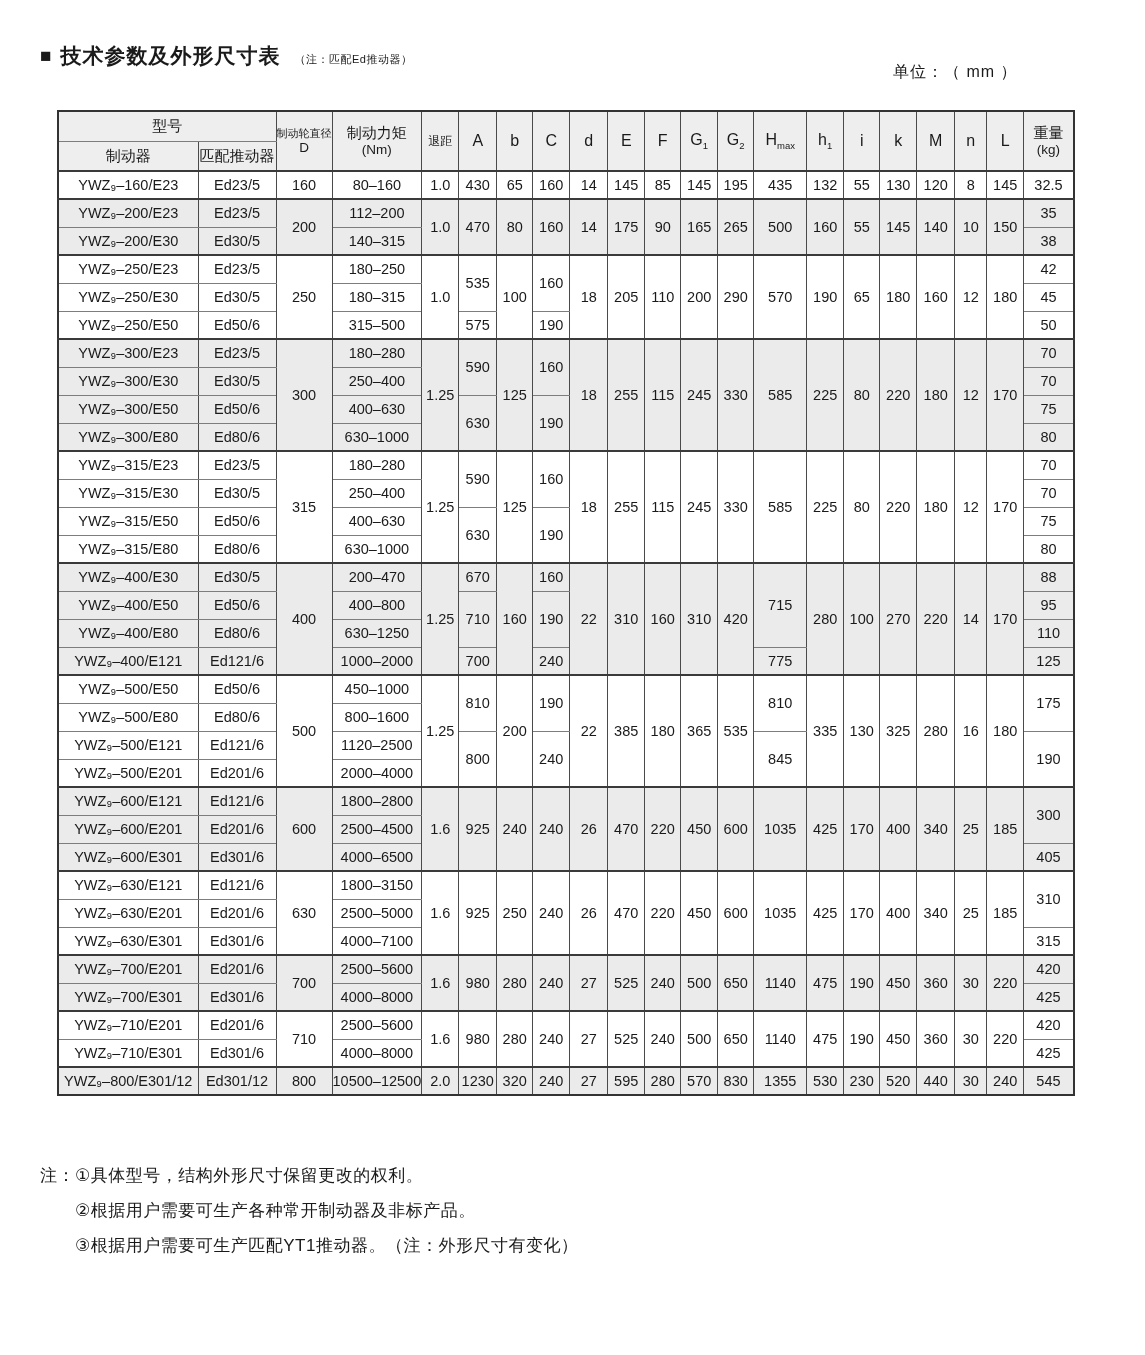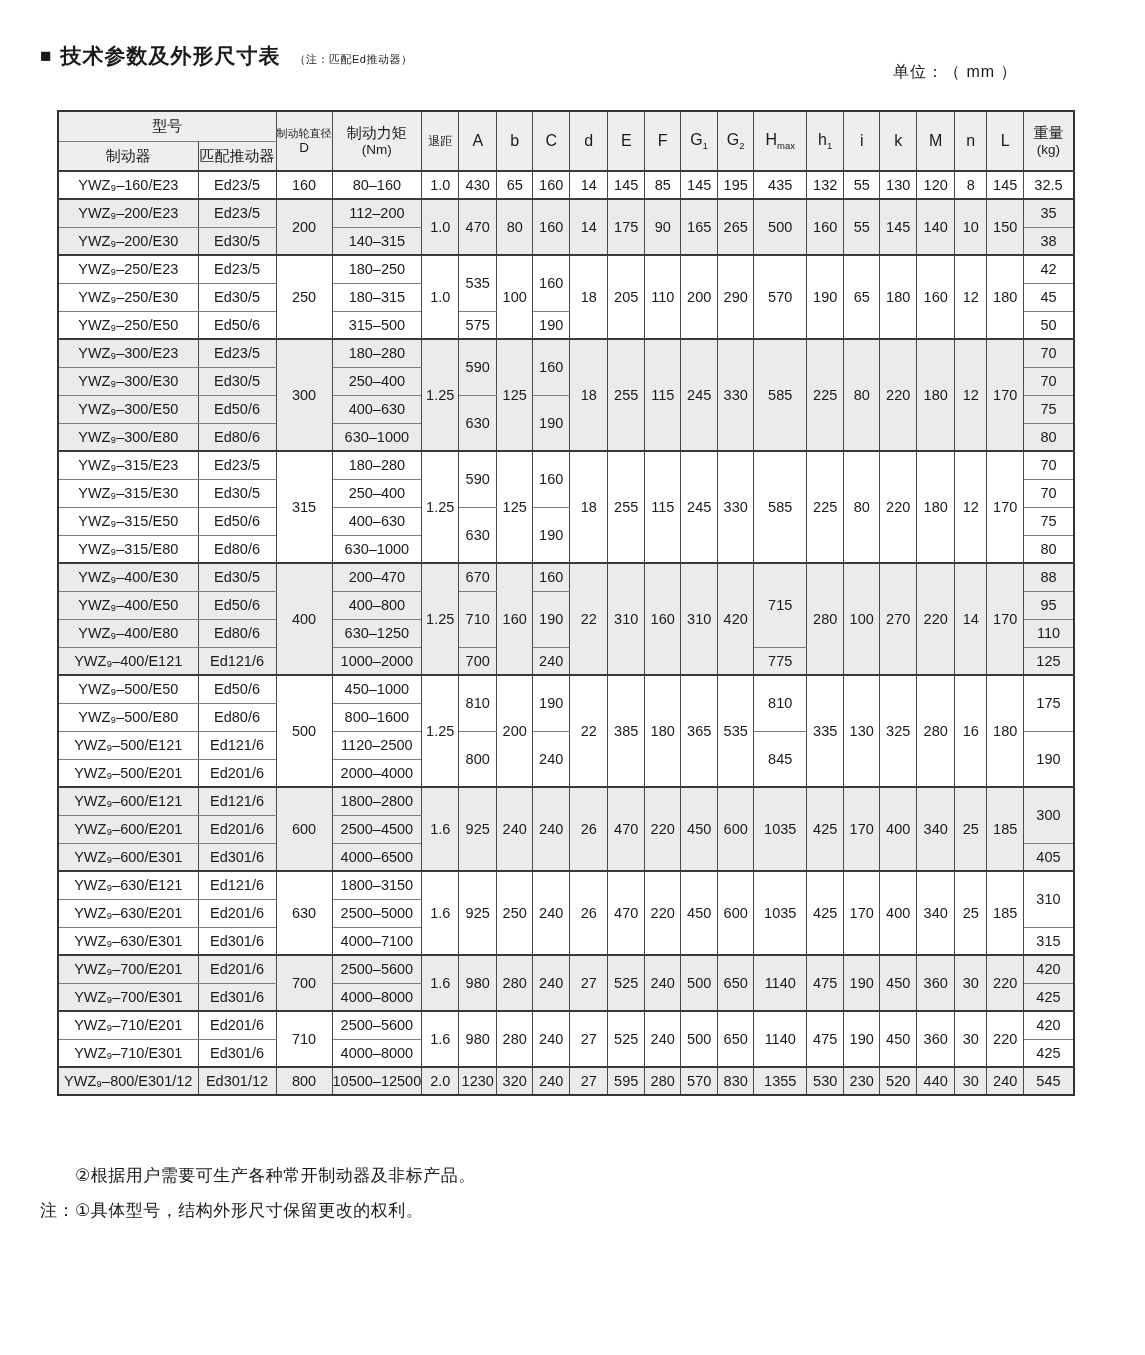--- a/index.html
+++ b/index.html
@@ -569,17 +569,18 @@
           <td rowspan="1" data-name="cell-k">520</td>
           <td rowspan="1" data-name="cell-M">440</td>
           <td rowspan="1" data-name="cell-n">30</td>
           <td rowspan="1" data-name="cell-L">240</td>
           <td rowspan="1" data-name="cell-weight">545</td>
         </tr>
       </tbody>
     </table>
 
   <div class="notes" data-name="notes">
+    <div class="note-line" data-name="note-line"><span data-name="notes-label">注：</span><span data-name="note-item">①具体型号，结构外形尺寸保留更改的权利。</span></div>
     <div class="note-line indent" data-name="note-item">②根据用户需要可生产各种常开制动器及非标产品。</div>
-    <div class="note-line" data-name="note-line"><span data-name="notes-label">注：</span><span data-name="note-item">①具体型号，结构外形尺寸保留更改的权利。</span></div>
+    <div class="note-line indent" data-name="note-item">③根据用户需要可生产匹配YT1推动器。（注：外形尺寸有变化）</div>
   </div>
 
 </div>
 
 </body></html>

